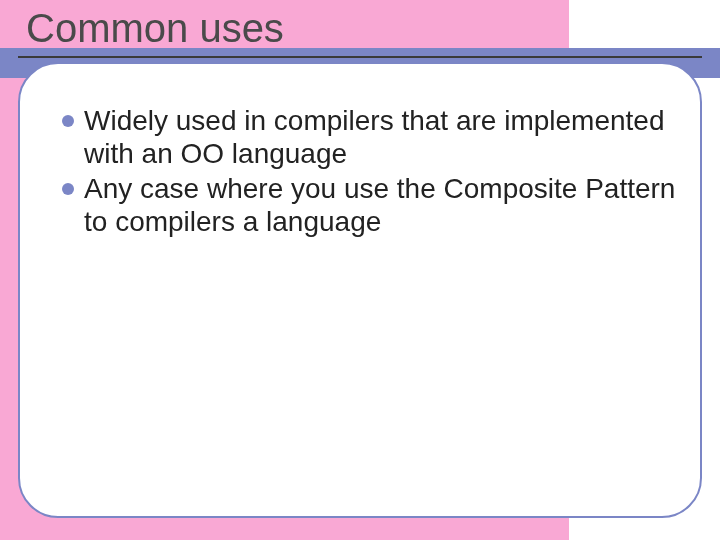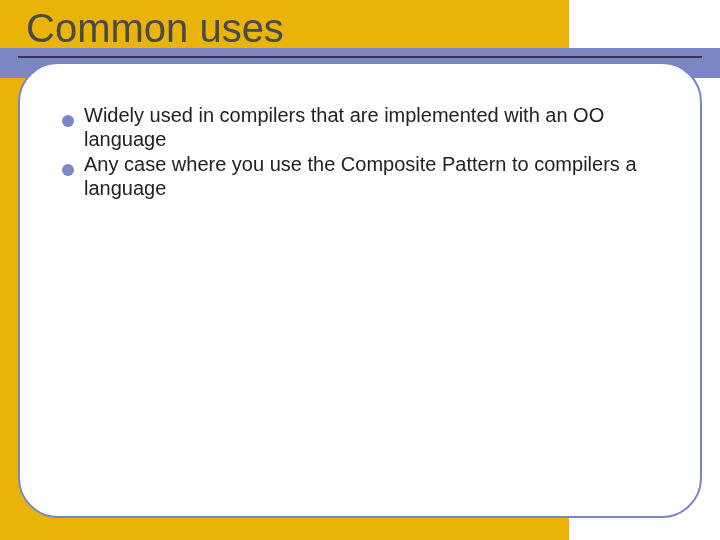--- a/index.html
+++ b/index.html
@@ -8,21 +8,21 @@
     width: 720px;
     height: 540px;
     background: #ffffff;
     font-family: Arial, Helvetica, sans-serif;
     overflow: hidden;
   }
   .slide {
     position: relative;
     width: 569px;
     height: 540px;
-    background: #eab308;
+    background: #f9a8d4;
   }
   
   .header-band {
     position: absolute;
     left: 0;
     top: 48px;
     width: 720px;
     height: 30px;
     background: #7b86c6;
   }
@@ -58,21 +58,21 @@
   }
   
   .content {
     position: absolute;
     left: 62px;
     top: 104px;
     width: 620px;
   }
   .bullet-item {
     position: relative;
-    font-size: 20px;
+    font-size: 28px;
     line-height: 1.18;
     color: #222222;
     padding-left: 22px;
     margin-bottom: 2px;
   }
   .bullet-dot {
     position: absolute;
     left: 0;
     top: 11px;
     width: 12px;

